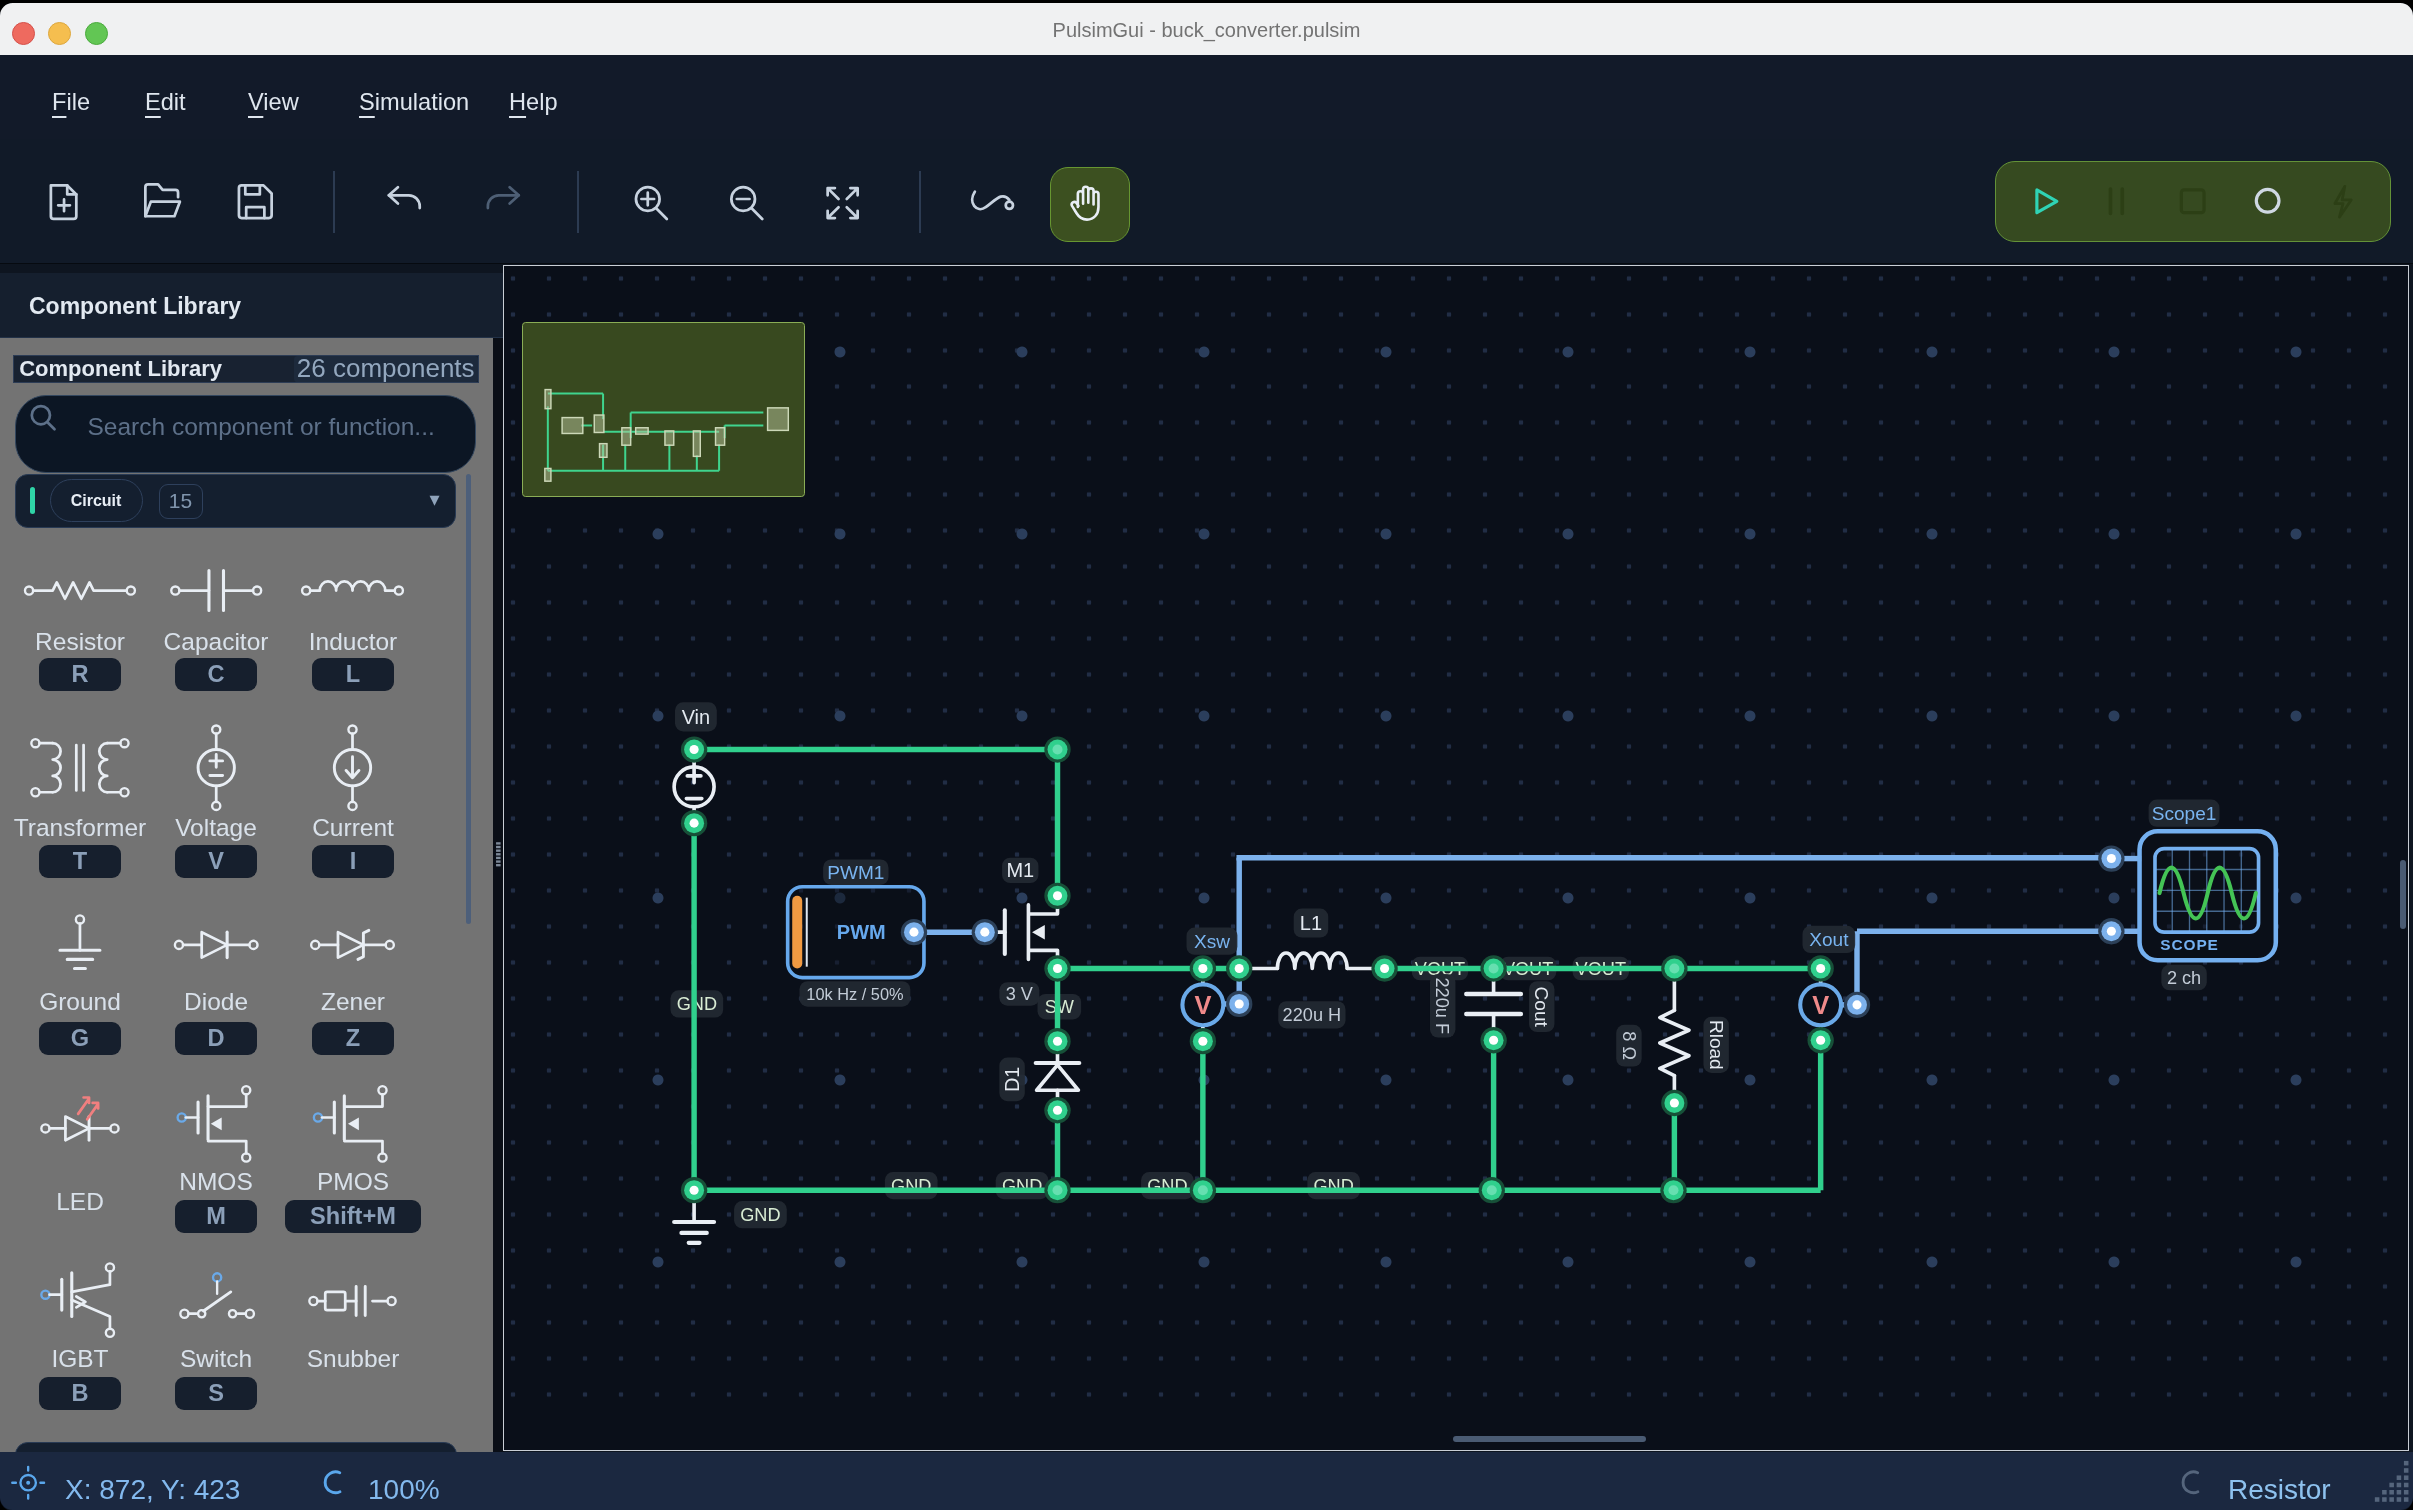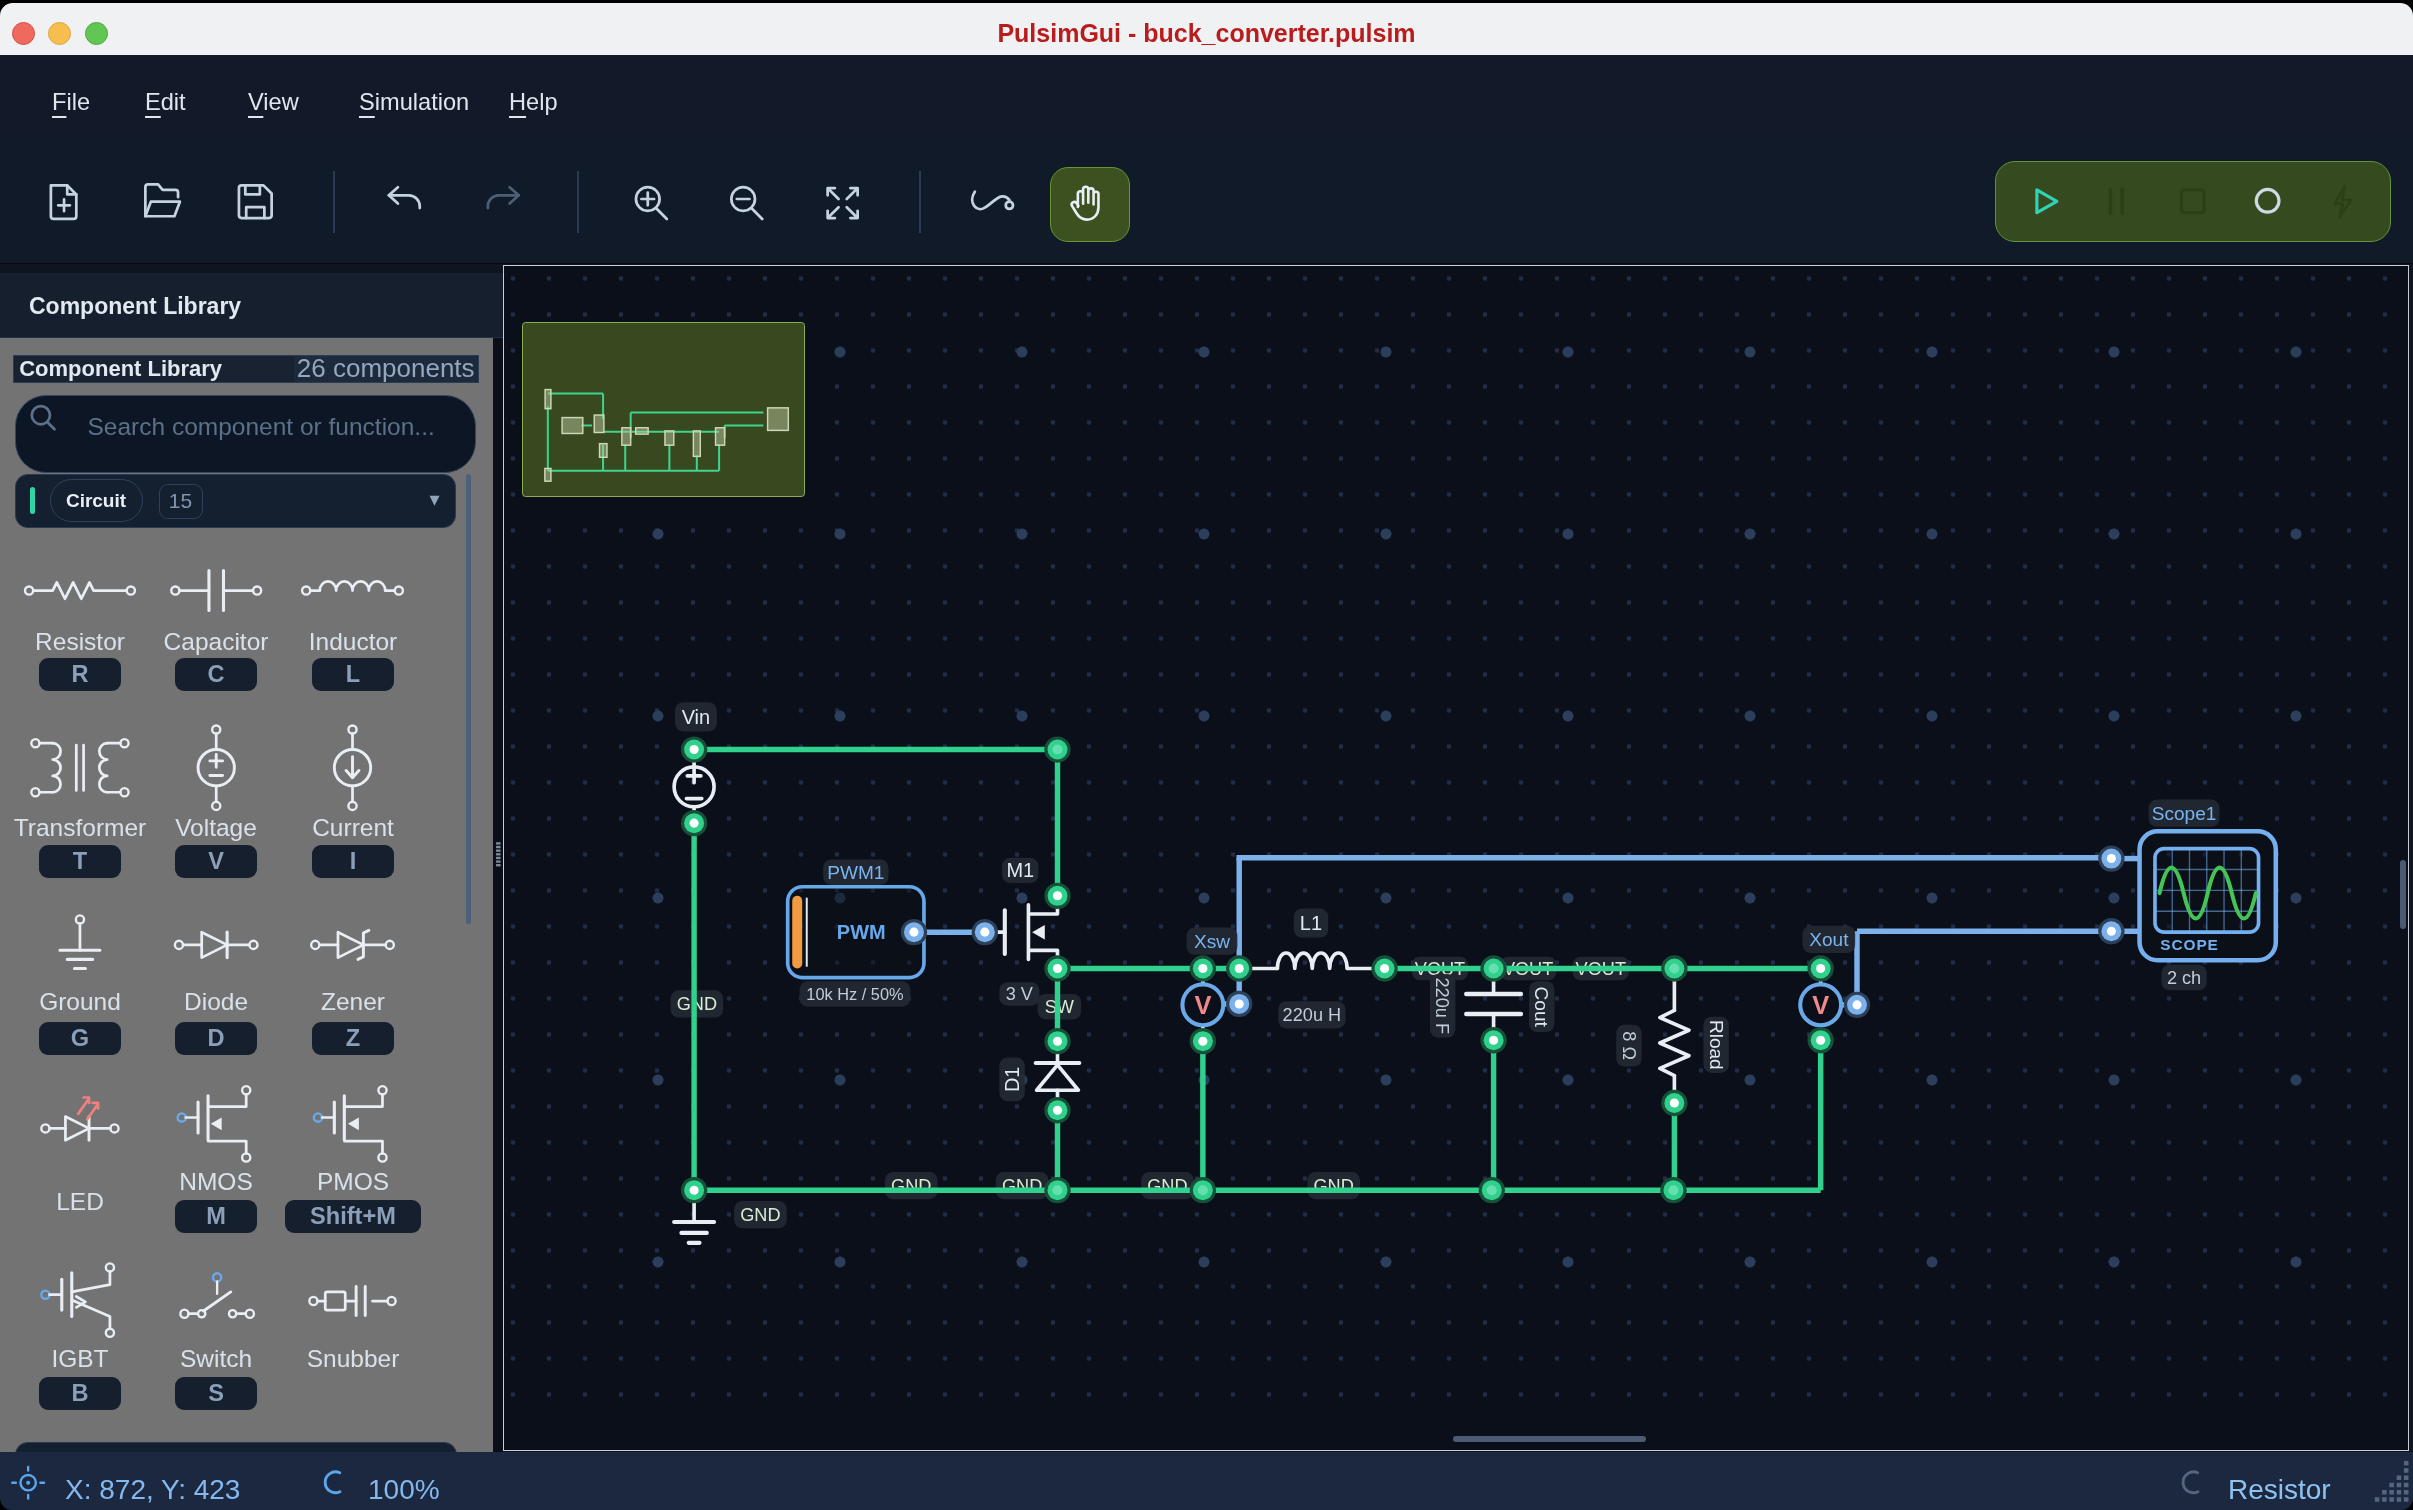--- a/index.html
+++ b/index.html
@@ -1,39 +1,39 @@
 <!DOCTYPE html>
 <html style="font-size:14.5px"><head>
 <meta charset="utf-8">
 <style>
 *{margin:0;padding:0;box-sizing:border-box}
 html,body{width:2413px;height:1510px;background:#000;font-family:"Liberation Sans",sans-serif;overflow:hidden;position:relative}
 .abs{position:absolute}
 #win{position:absolute;left:0;top:2.7px;width:2413px;height:1508px;border-radius:12.7px 12.7px 12.7px 12.7px;overflow:hidden;background:#0e1520}
 #titlebar{position:absolute;left:0;top:0;width:2413px;height:52px;background:#f0f1f2}
 .tl{position:absolute;top:19px;width:23px;height:23px;border-radius:50%}
-#title{position:absolute;left:0;right:0;top:16.4px;text-align:center;font-size:25px;font-weight:bold;color:#b91c1c}
+#title{position:absolute;left:0;right:0;top:16.4px;text-align:center;font-size:20px;font-weight:normal;color:#737373}
 #menubar{position:absolute;left:0;top:52px;width:2413px;height:85px;background:#121a29;border-bottom:1.8px solid #27344a}
 .mi{position:absolute;top:34px;font-size:23.6px;color:#dfe6ee}
 .mi u{text-decoration-thickness:1.8px;text-underline-offset:5.5px}
 #toolbar{position:absolute;left:0;top:136px;width:2413px;height:125px;background:#111a28;border-bottom:1.8px solid #060a10}
 .sep{position:absolute;top:32px;width:1.8px;height:62px;background:#2c3b52}
 #handbtn{position:absolute;left:1050px;top:28px;width:80px;height:75px;background:#3c5020;border:1.8px solid #679631;border-radius:18px}
 #runbox{position:absolute;left:1995px;top:22px;width:396px;height:81px;background:#364a20;border:1.8px solid #649238;border-radius:20px}
 #sidebar{position:absolute;left:0;top:270px;width:503px;height:1188px;background:#737373}
 #sidehead{position:absolute;left:0;top:0;width:503px;height:65px;background:#151f2e;border-bottom:1.8px solid #223147}
 #sidehead span{position:absolute;left:29px;top:20px;font-size:23px;font-weight:bold;color:#e2e9f1}
 #libbox{position:absolute;left:12.7px;top:82px;width:466px;height:28px;background:#182231;border:0.9px solid #2c3c55;display:flex;align-items:center}
 #libbox .t1{font-size:22px;font-weight:bold;color:#e2e9f1;margin-left:5.5px}
 #libbox .t2{position:absolute;right:0;top:0;height:26px;width:184px;background:#1d2a3c;color:#93a7be;font-size:26px;display:flex;align-items:center;justify-content:center;border-radius:3.6px}
 #searchbox{position:absolute;left:14.5px;top:122px;width:461px;height:78px;background:#0c1624;border:1.8px solid #33475f;border-radius:31px}
 #searchbox .ph{position:absolute;left:72px;top:17.3px;font-size:24.5px;color:#5d7089;white-space:nowrap}
 #circuitbox{position:absolute;left:14.5px;top:201px;width:441px;height:54px;background:#141f2f;border:1.8px solid #283a54;border-radius:12.7px}
 #circuitbox .bar{position:absolute;left:14.5px;top:12.7px;width:4.5px;height:27px;background:#2fd4a7;border-radius:2.7px}
-#circuitbox .pill1{position:absolute;left:34px;top:4.5px;width:93px;height:43px;border:1.8px solid #2e405c;border-radius:22px;color:#e8eef5;font-weight:bold;font-size:19px;display:flex;align-items:center;justify-content:center}
+#circuitbox .pill1{position:absolute;left:34px;top:4.5px;width:93px;height:43px;border:1.8px solid #2e405c;border-radius:22px;color:#e8eef5;font-weight:bold;font-size:16px;display:flex;align-items:center;justify-content:center}
 #circuitbox .pill2{position:absolute;left:143px;top:9px;width:44px;height:35px;border:1.8px solid #2e405c;border-radius:9px;color:#8095ad;font-size:21px;display:flex;align-items:center;justify-content:center}
 #circuitbox .caret{position:absolute;left:414px;top:12.7px;font-size:20px;color:#8fa3bb}
 .clabel{position:absolute;transform:translateX(-50%);font-size:24.5px;color:#d9e1ea;white-space:nowrap}
 .ckey{position:absolute;transform:translateX(-50%);width:82px;height:33px;background:#161f2d;border-radius:9px;color:#8b9fb8;font-size:23.6px;font-weight:bold;display:flex;align-items:center;justify-content:center}
 #botbox{position:absolute;left:15.4px;top:1169px;width:442px;height:18px;background:#141f2f;border:1.8px solid #283a54;border-radius:12.7px 12.7px 0 0}
 #sidescroll{position:absolute;left:466px;top:201px;width:4.5px;height:450px;background:#4d5f7a;border-radius:2.7px}
 #canvas{position:absolute;left:503px;top:262px;width:1906px;height:1186px;background:#0a0f19;border:1.8px solid #c9ced5}
 #grid{position:absolute;left:505px;top:264px;width:1902px;height:1147px;
 background-image:
 radial-gradient(circle,#2b3e5c 5px,rgba(0,0,0,0) 5.9px),

